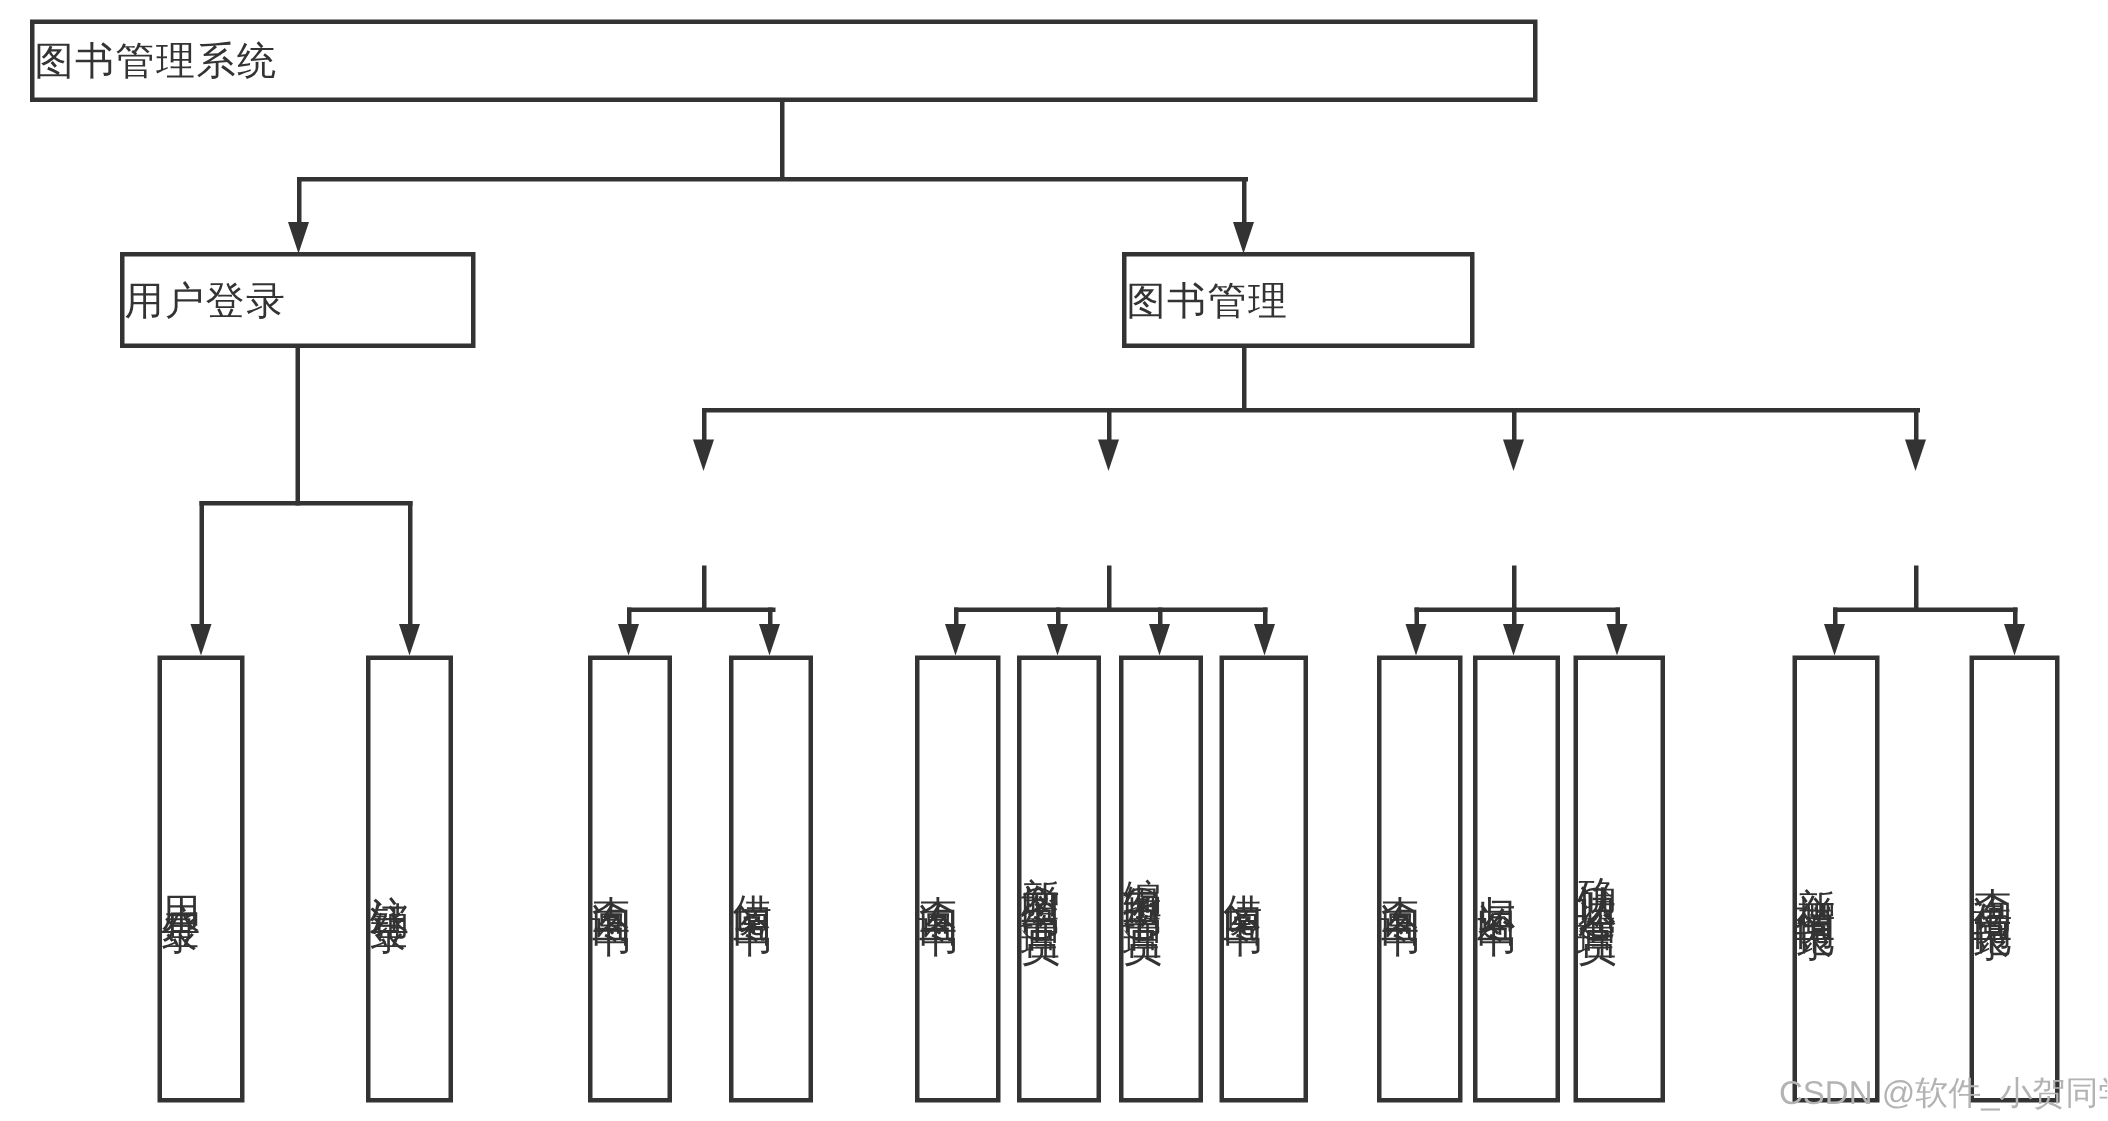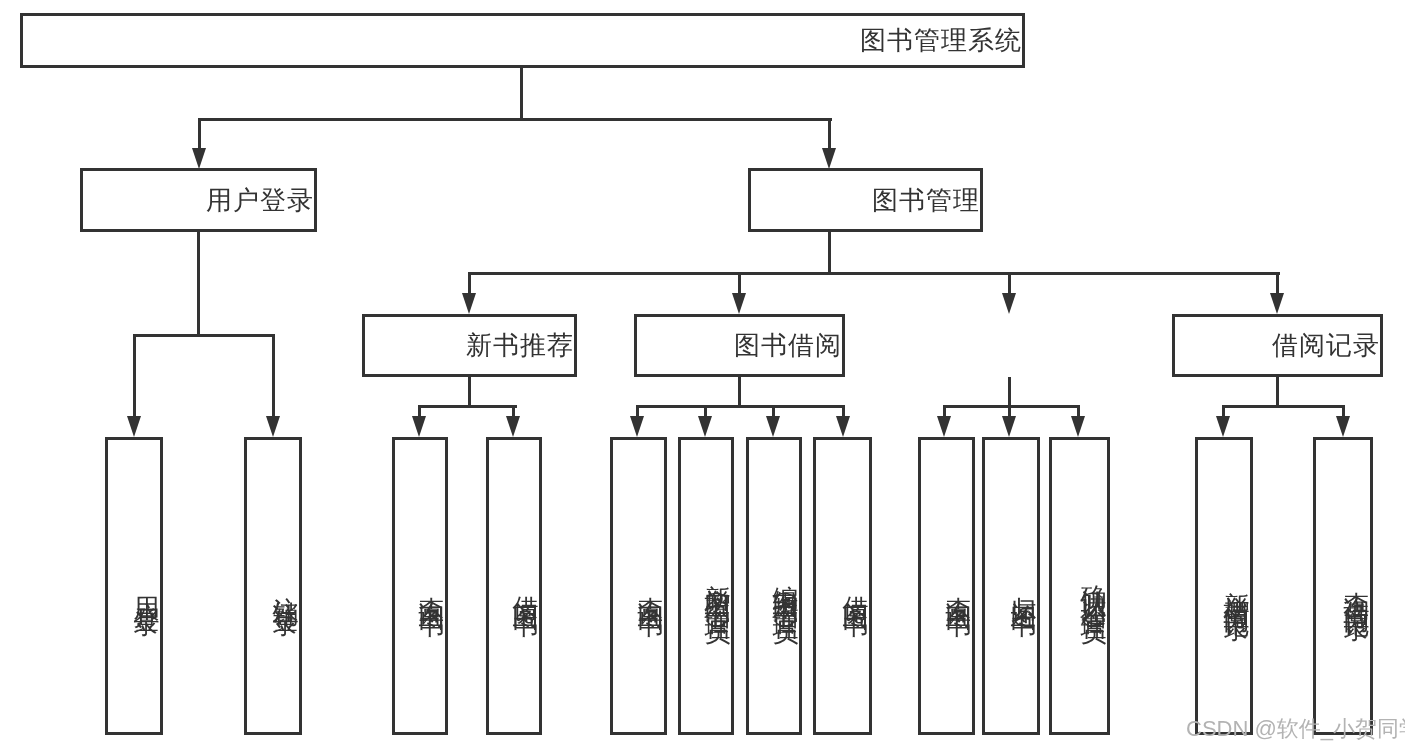--- a/index.html
+++ b/index.html
@@ -9,23 +9,22 @@
     --wm:#b3b3b3;
   }
   html,body{margin:0;padding:0;background:var(--bg);}
   #stage{
     position:relative;width:1405px;height:747px;background:var(--bg);
     font-family:"Liberation Sans","DejaVu Sans",sans-serif;
     overflow:hidden;
   }
   .box{
     position:absolute;box-sizing:border-box;border:3px solid var(--line);
-    background:var(--bg);display:flex;align-items:center;justify-content:flex-end;
+    background:var(--bg);display:flex;align-items:center;justify-content:flex-start;
     color:var(--text);
-    padding-left:15px;
   }
   .hbox{font-size:26px;letter-spacing:1px;}
   .leaf{font-size:26px;}
   .leaf .vtxt{
     writing-mode:vertical-lr;text-orientation:mixed;
     letter-spacing:5px;line-height:1;white-space:nowrap;
   }
   .hline{position:absolute;height:3px;background:var(--line);}
   .vline{position:absolute;width:3px;background:var(--line);}
   .arrow{
@@ -72,29 +71,20 @@
   <div class="hline" style="left:468px;top:272px;width:812px;"></div>
   <div class="vline" style="left:468px;top:272px;height:24px;"></div>
   <div class="arrow" style="left:462px;top:293px;"></div>
   <div class="vline" style="left:738px;top:272px;height:24px;"></div>
   <div class="arrow" style="left:732px;top:293px;"></div>
   <div class="vline" style="left:1008px;top:272px;height:24px;"></div>
   <div class="arrow" style="left:1002px;top:293px;"></div>
   <div class="vline" style="left:1276px;top:272px;height:24px;"></div>
   <div class="arrow" style="left:1270px;top:293px;"></div>
 
-  <div class="box hbox" style="left:362px;top:314px;width:215px;height:63px;">
-    <span>新书推荐</span>
-  </div>
-  <div class="box hbox" style="left:634px;top:314px;width:211px;height:63px;">
-    <span>图书借阅</span>
-  </div>
-  <div class="box hbox" style="left:1172px;top:314px;width:211px;height:63px;">
-    <span>借阅记录</span>
-  </div>
 
   <div class="vline" style="left:468px;top:377px;height:31px;"></div>
   <div class="hline" style="left:418px;top:405px;width:99px;"></div>
   <div class="vline" style="left:418px;top:405px;height:14px;"></div>
   <div class="arrow" style="left:412px;top:416px;"></div>
   <div class="vline" style="left:512px;top:405px;height:14px;"></div>
   <div class="arrow" style="left:506px;top:416px;"></div>
 
   <div class="vline" style="left:738px;top:377px;height:31px;"></div>
   <div class="hline" style="left:636px;top:405px;width:209px;"></div>

